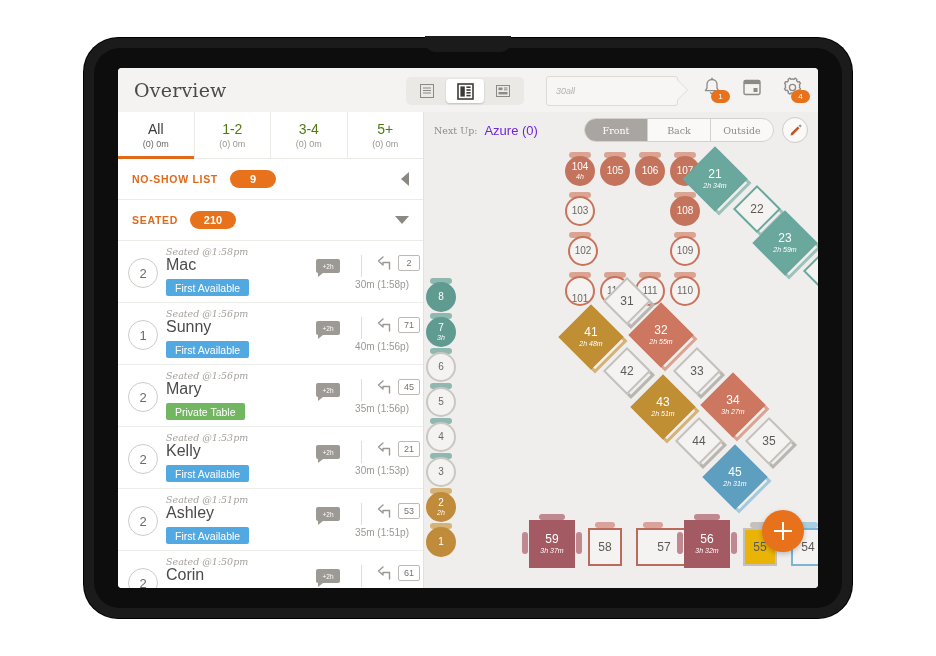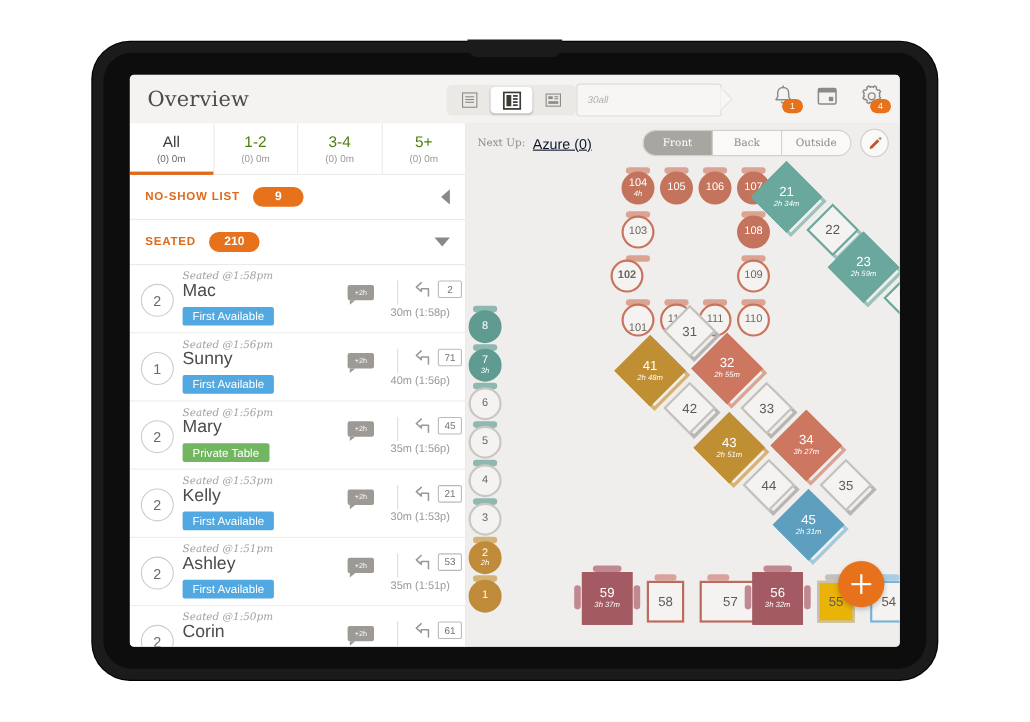--- a/index.html
+++ b/index.html
@@ -42,21 +42,21 @@
   }
   .topbar-center{position:absolute;left:288px;top:8px;display:flex;align-items:center;}
   .seg{
     display:flex;background:#ebe9e6;border-radius:5px;padding:2px;
   }
   .seg-btn{
     width:38px;height:24px;display:flex;align-items:center;justify-content:center;
     border-radius:4px;cursor:pointer;
   }
   .seg-btn.active{background:#ffffff;box-shadow:0 1px 2px rgba(0,0,0,.18);}
-  .searchwrap{position:relative;}
+  .searchwrap{position:relative;margin-left:22px;}
   .searchbox{
     width:130px;height:28px;background:#f7f6f4;border:1px solid #dedbd7;
     border-radius:3px;display:flex;align-items:center;
   }
   .searchbox span{
     font-size:9px;color:#b5b1ac;margin-left:9px;font-style:italic;
     font-family:"Liberation Sans", sans-serif;
   }
   .search-arrow{
     position:absolute;right:-9px;top:4px;width:0;height:0;
@@ -152,21 +152,21 @@
 
   
   .floor{
     position:absolute;left:306px;top:44px;width:394px;height:476px;
     background:#efeeec;overflow:hidden;
   }
   .floorbar{
     height:36px;display:flex;align-items:center;padding:0 10px;position:relative;
   }
   .nextup-lbl{font-size:9.5px;color:#8f8c87;font-family:"DejaVu Serif", serif;}
-  .nextup-val{font-size:13px;color:#0f172a;margin-left:7px;text-decoration:underline;}
+  .nextup-val{font-size:13px;color:#6d28d9;margin-left:7px;}
   .areaseg{
     position:absolute;left:160px;top:6px;display:flex;
     border:1px solid #d4d1cd;border-radius:13px;overflow:hidden;background:#faf9f8;
   }
   .areaseg div{
     width:62px;height:22px;display:flex;align-items:center;justify-content:center;
     font-size:9.5px;color:#8e8b86;cursor:pointer;border-right:1px solid #d4d1cd;
     font-family:"DejaVu Serif", serif;
   }
   .areaseg div:last-child{border-right:none;}
@@ -480,21 +480,21 @@
               </div>
               <div class="chair red" style="left: 145px; top: 44px; width: 22px; height: 6px;"></div>
               <div class="ct empty" style="left: 141px; top: 48px; width: 30px; height: 30px;">
                 <div class="n">103</div>
               </div>
               <div class="chair red" style="left: 250px; top: 44px; width: 22px; height: 6px;"></div>
               <div class="ct occ" style="left: 246px; top: 48px; width: 30px; height: 30px;">
                 <div class="n">108</div>
               </div>
               <div class="chair red" style="left: 145px; top: 84px; width: 22px; height: 6px;"></div>
-              <div class="ct empty" style="left: 131px; top: 88px; width: 30px; height: 30px; font-weight: bold;">
+              <div class="ct empty" style="left: 144px; top: 88px; width: 30px; height: 30px;">
                 <div class="n">102</div>
               </div>
               <div class="chair red" style="left: 250px; top: 84px; width: 22px; height: 6px;"></div>
               <div class="ct empty" style="left: 246px; top: 88px; width: 30px; height: 30px;">
                 <div class="n">109</div>
               </div>
               <div class="chair red" style="left: 145px; top: 124px; width: 22px; height: 6px;"></div>
               <div class="ct empty" style="left: 141px; top: 128px; width: 30px; height: 30px; justify-content: flex-end;">
                 <div class="n">101</div>
               </div>

